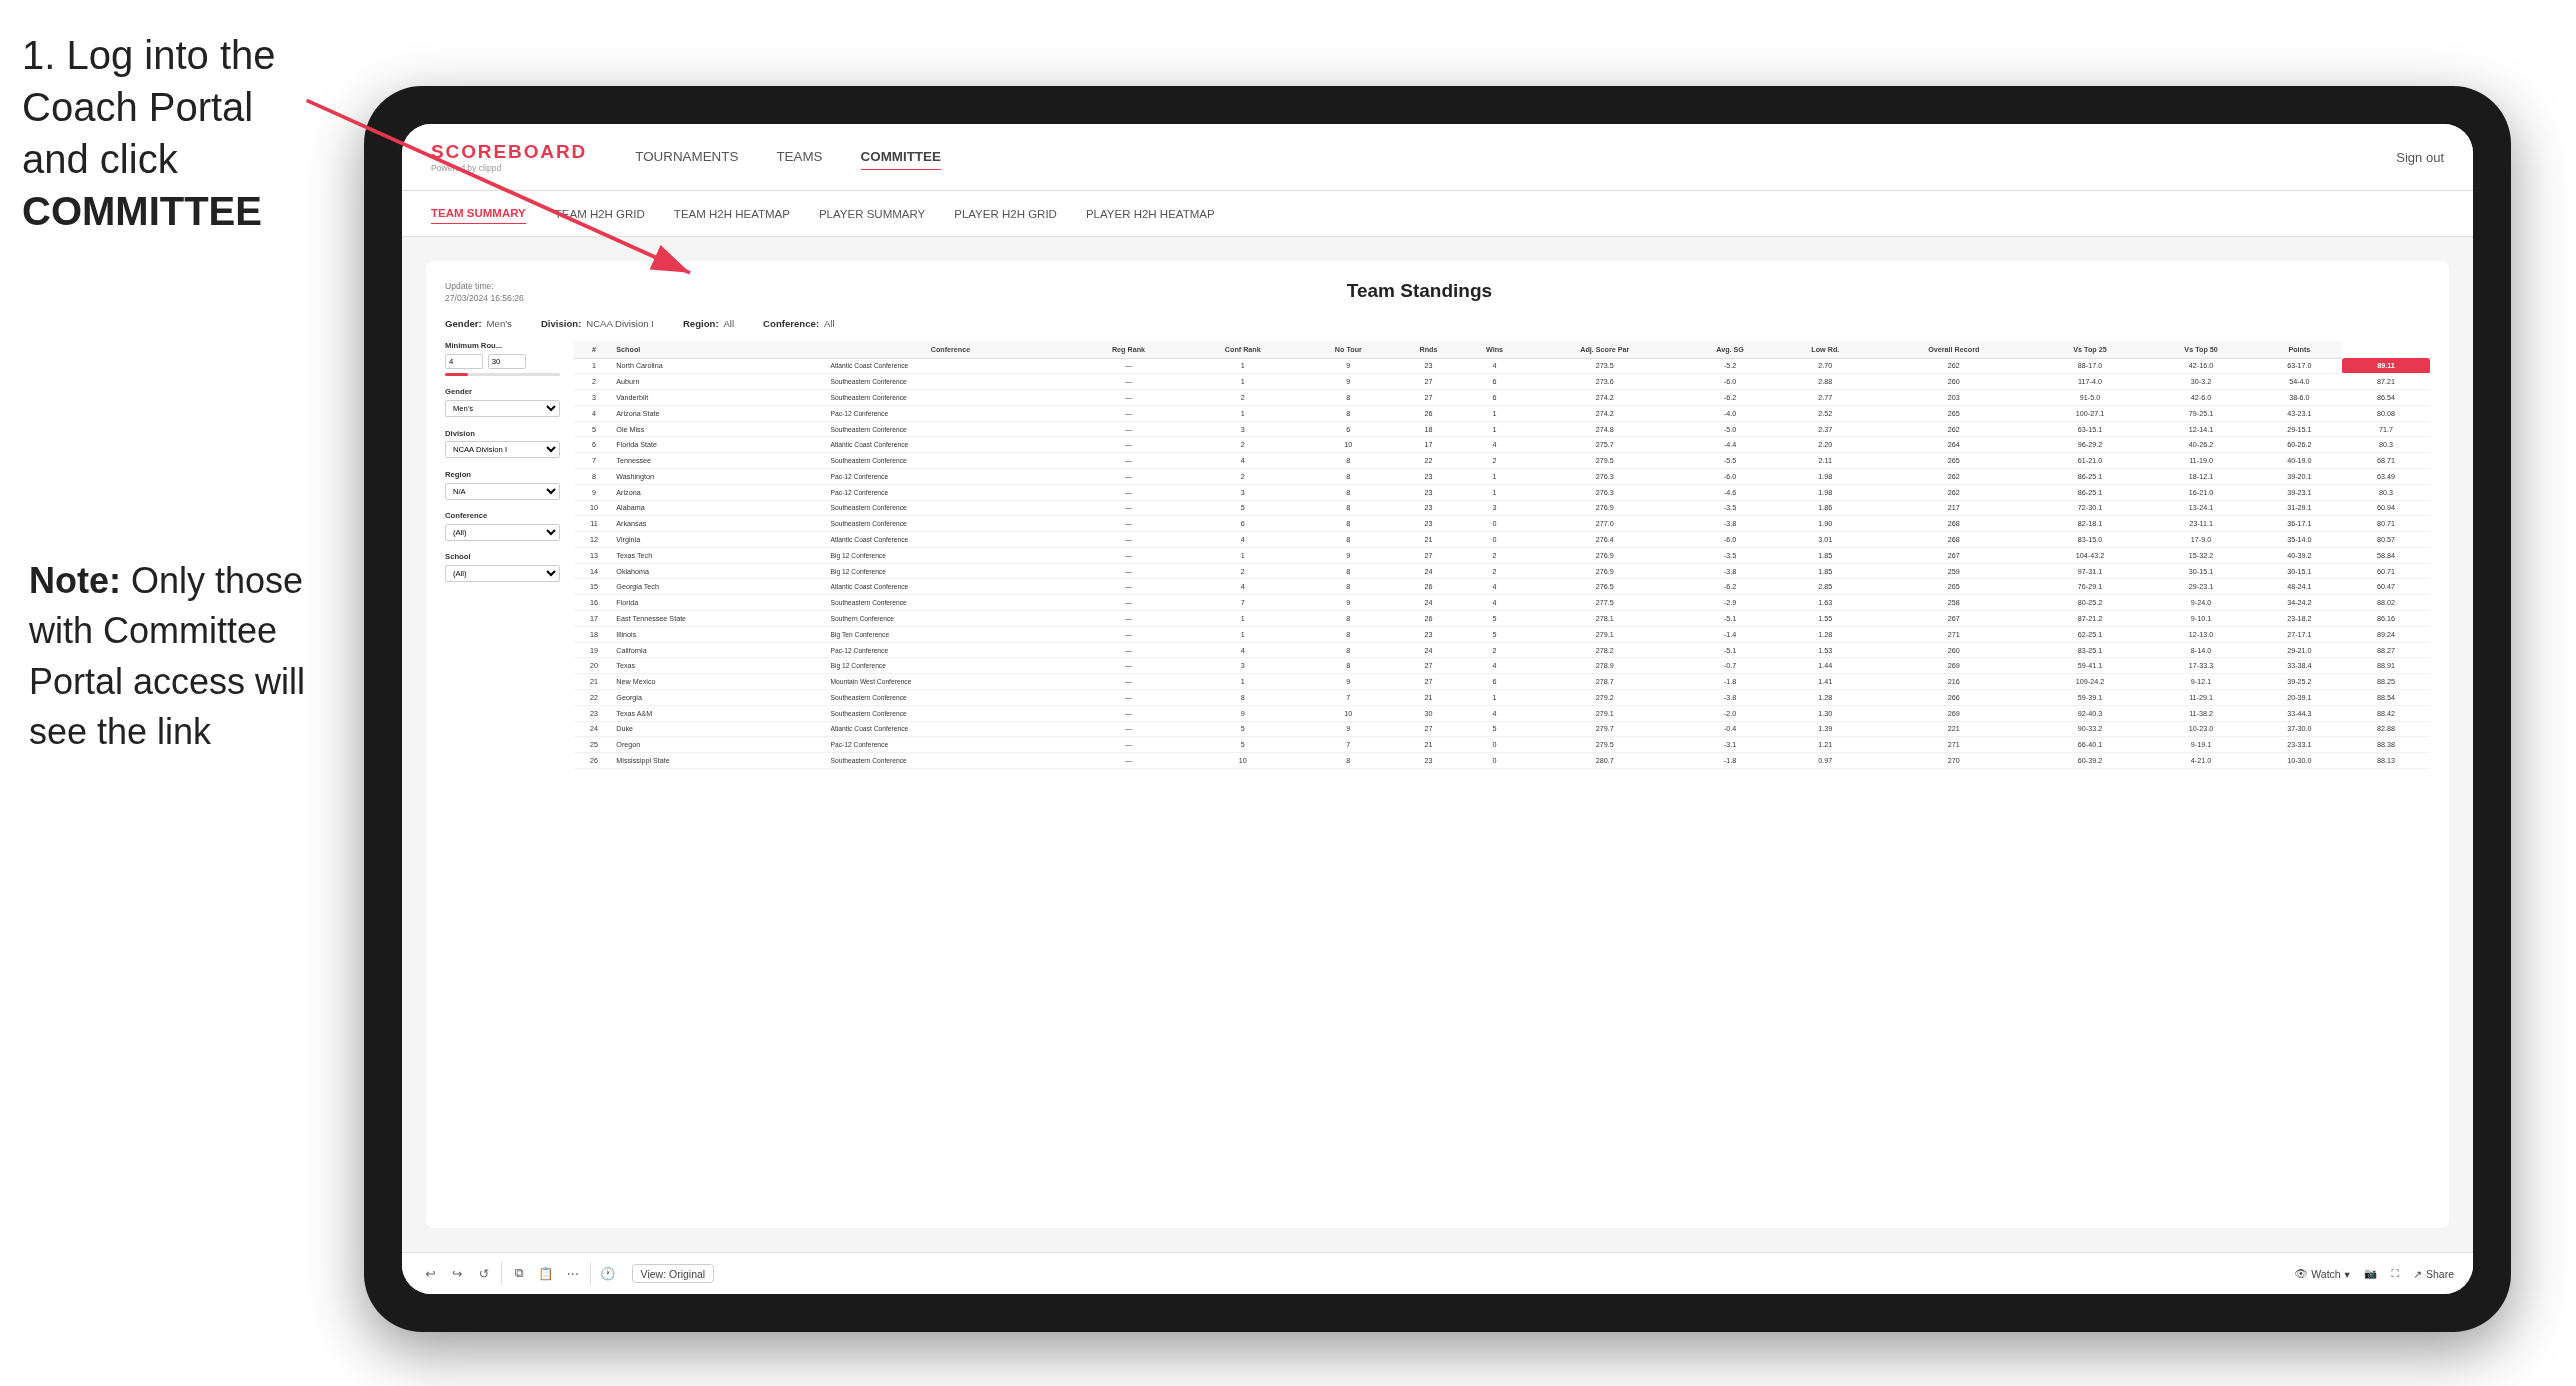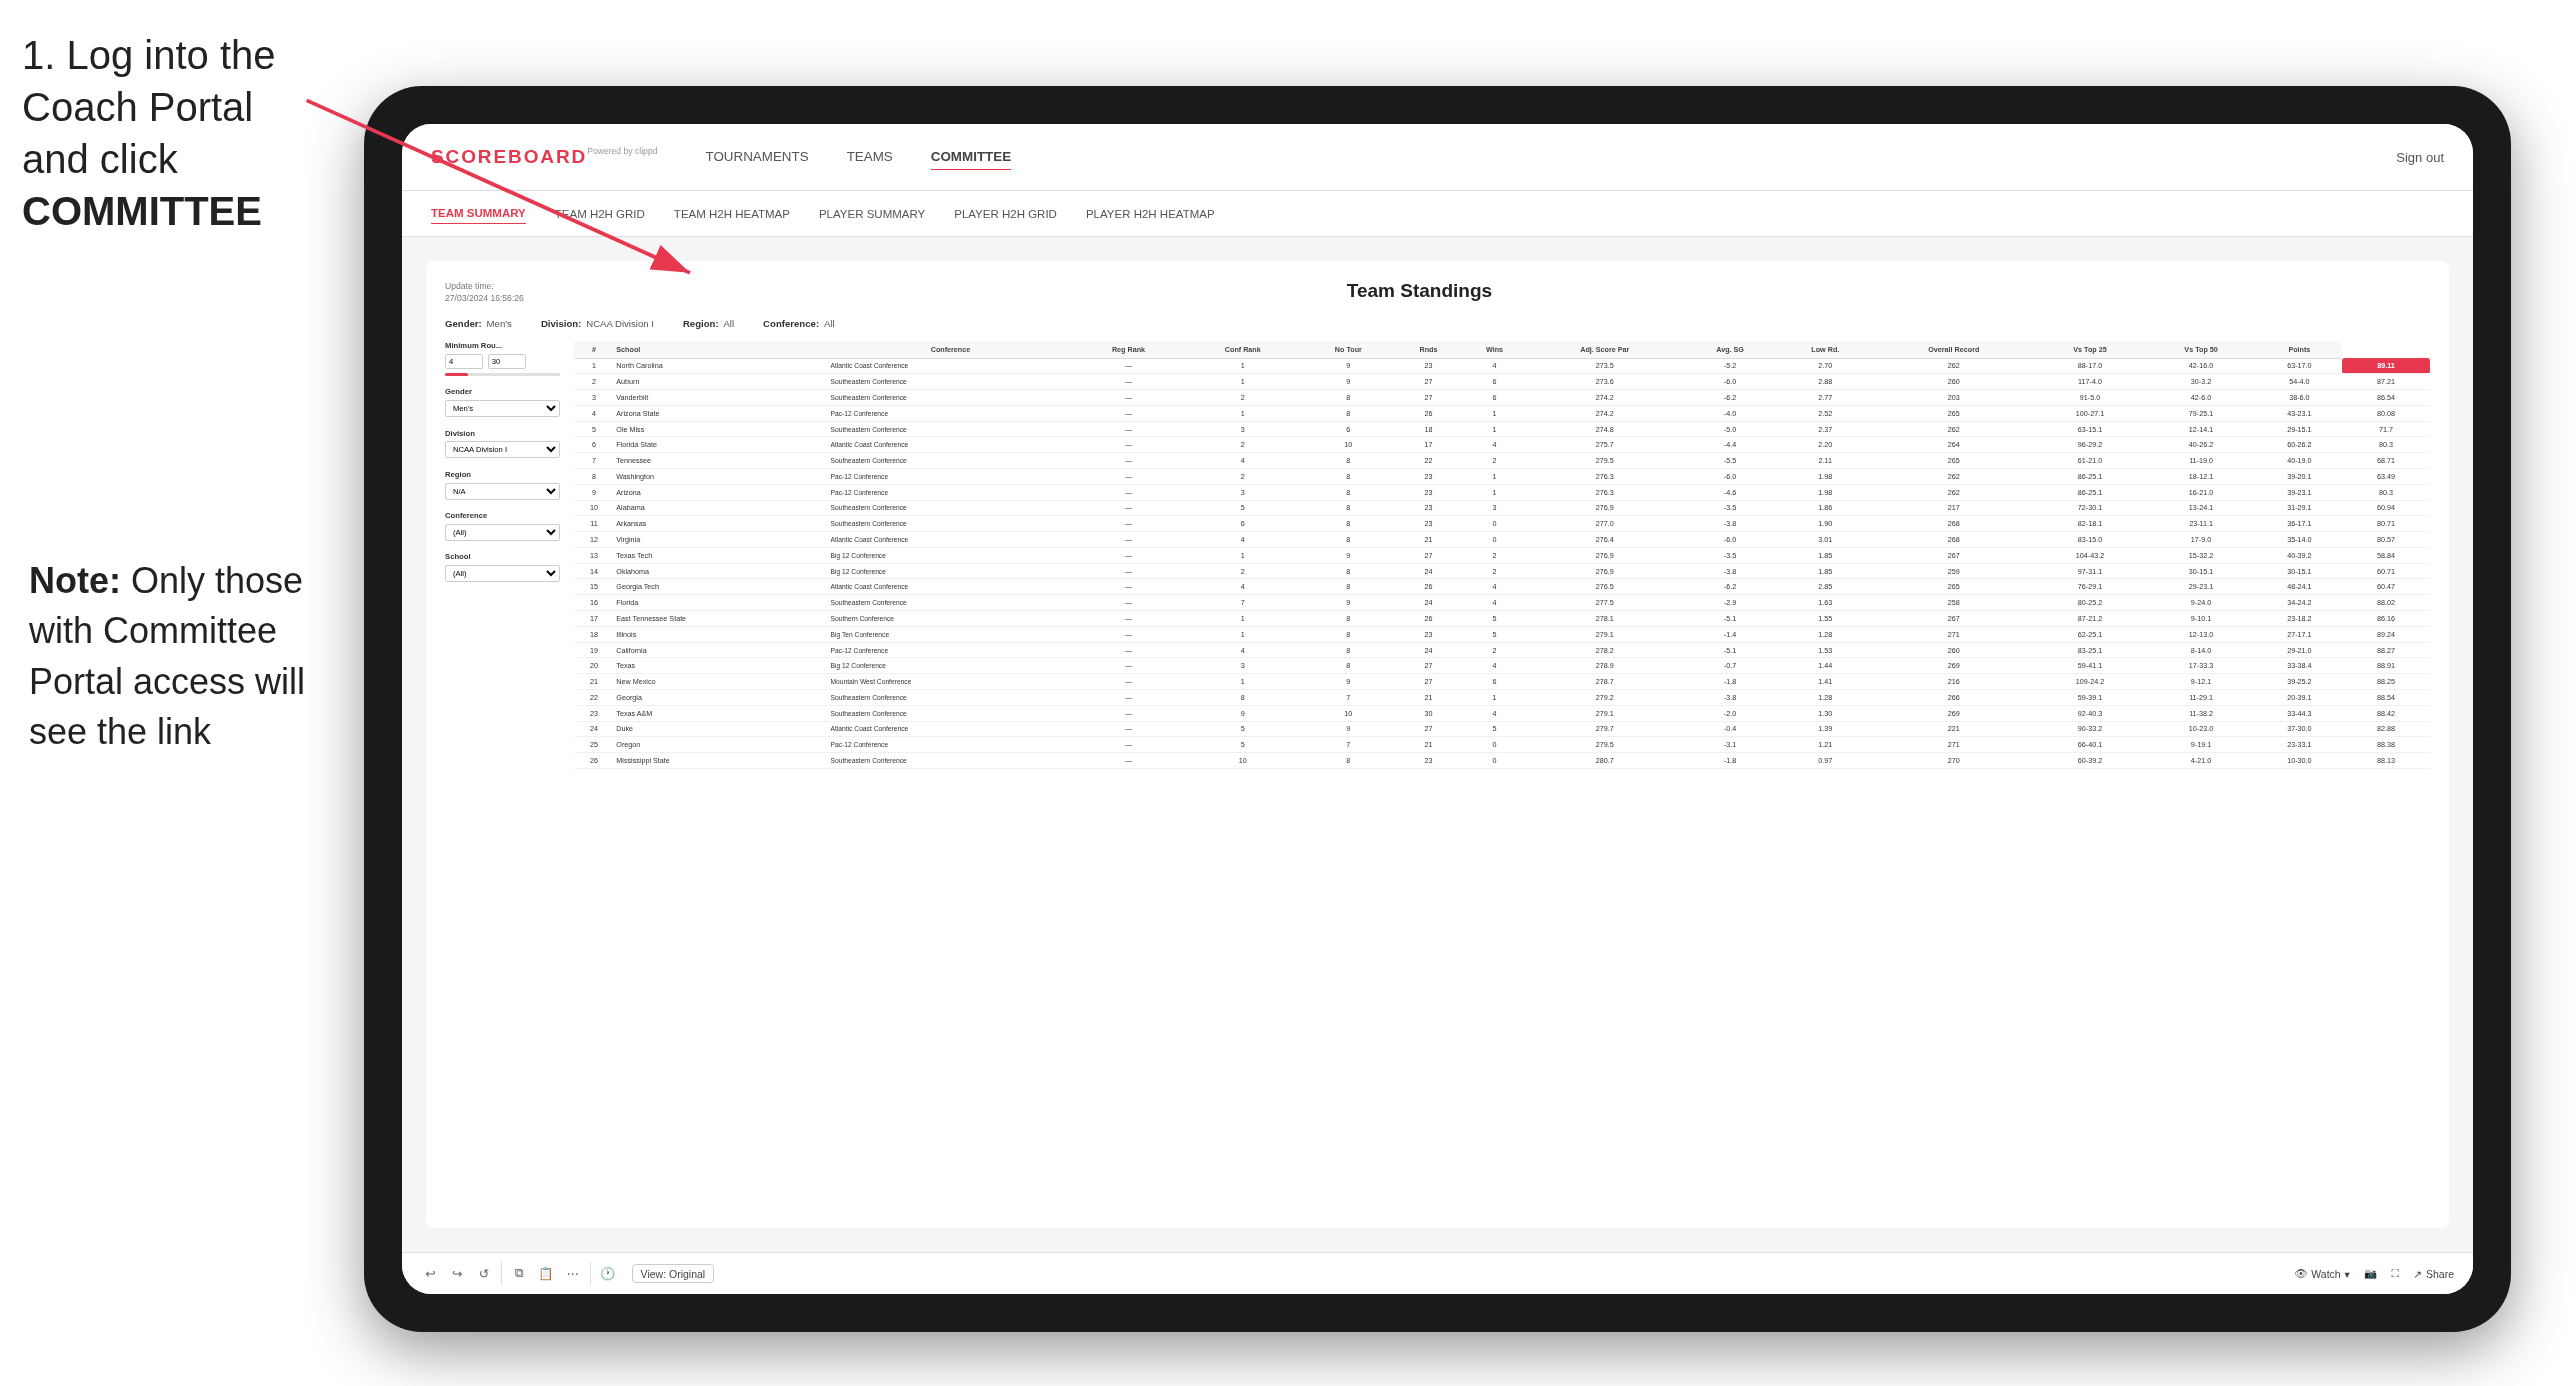--- a/index.html
+++ b/index.html
@@ -74,21 +74,21 @@
       height: 67px;
       display: flex;
       align-items: center;
       padding: 0 29px;
       border-bottom: 1px solid #ddd;
       flex-shrink: 0;
     }
 
     .logo-area {
       display: flex;
-      flex-direction: row;
+      flex-direction: column;
       margin-right: 48px;
     }
     .logo-scoreboard {
       font-size: 19px;
       font-weight: 900;
       color: #e63950;
       letter-spacing: 1.9px;
     }
     .logo-powered {
       font-size: 8.6px;

